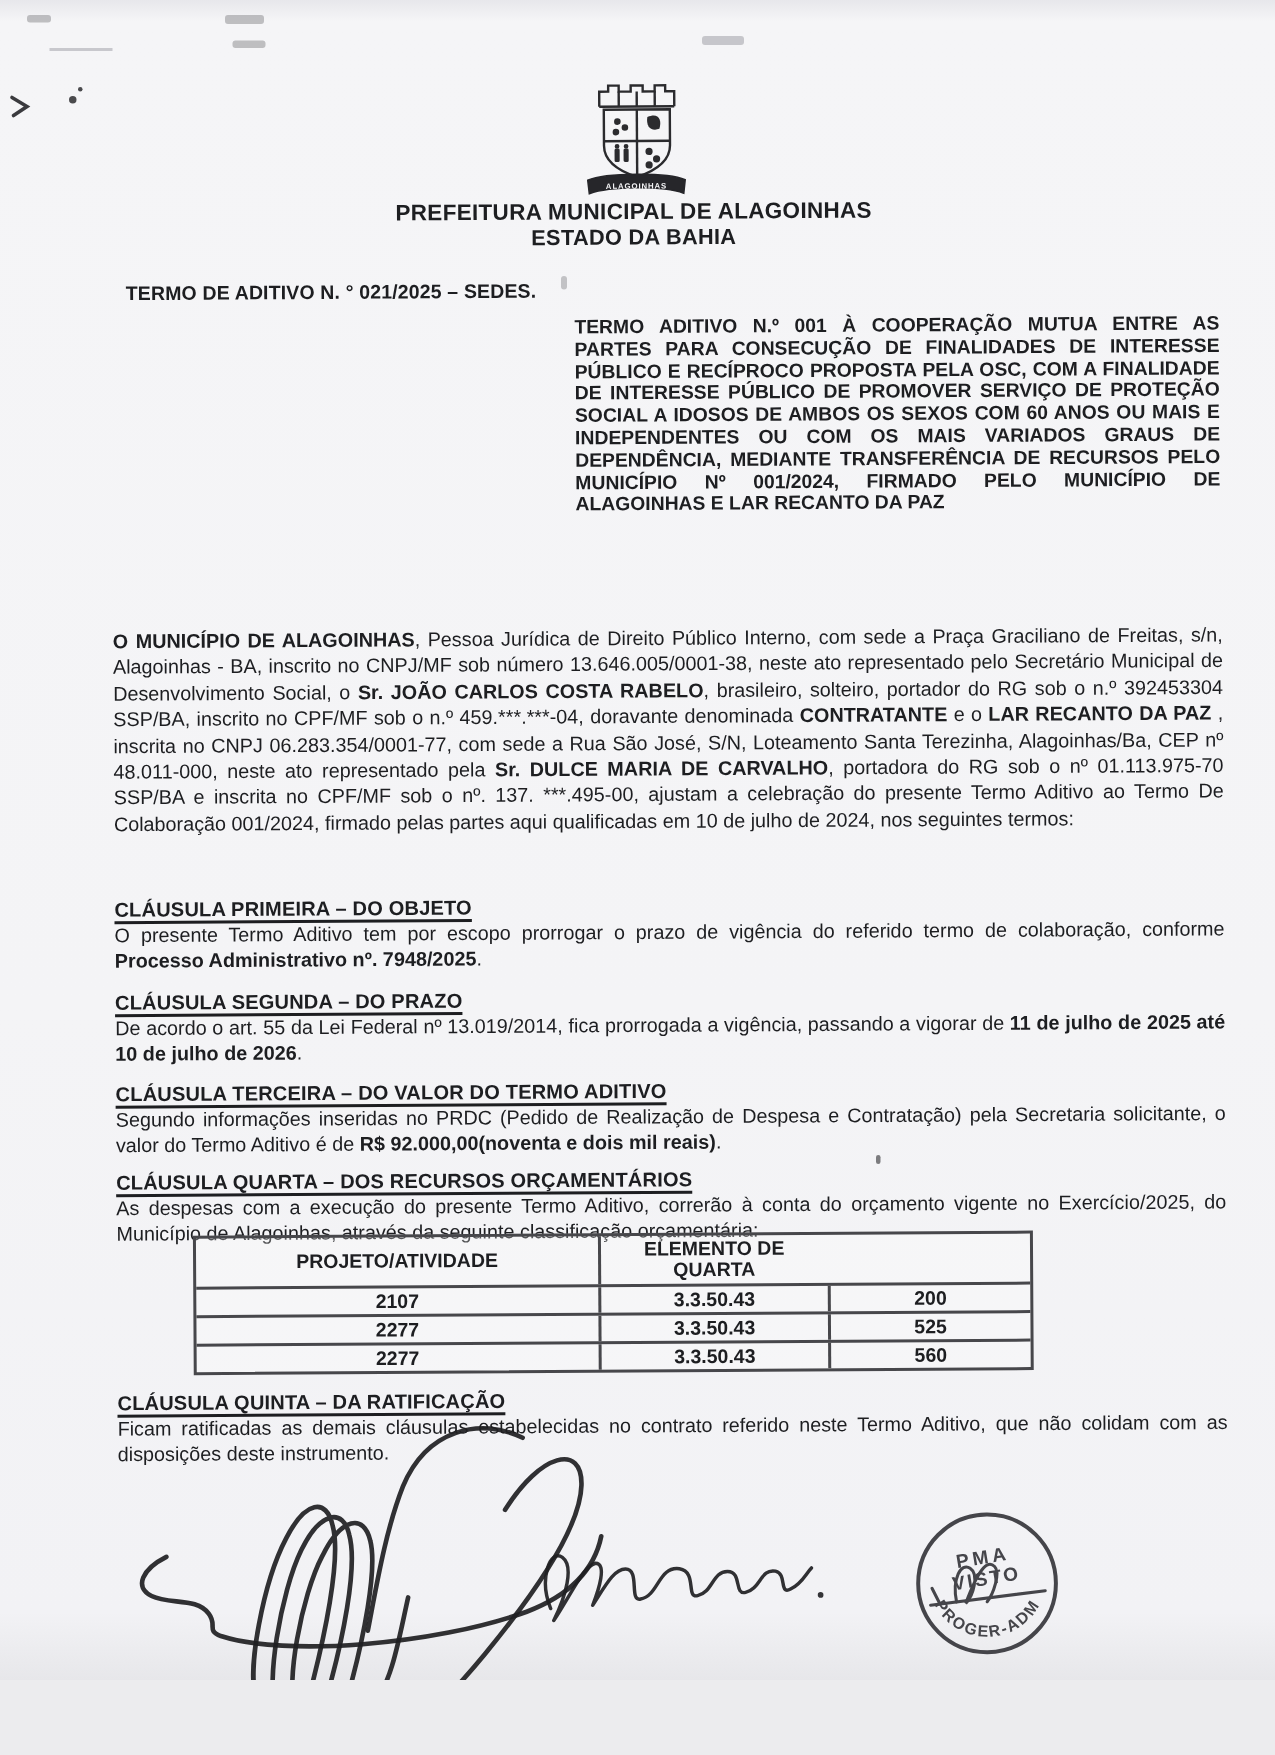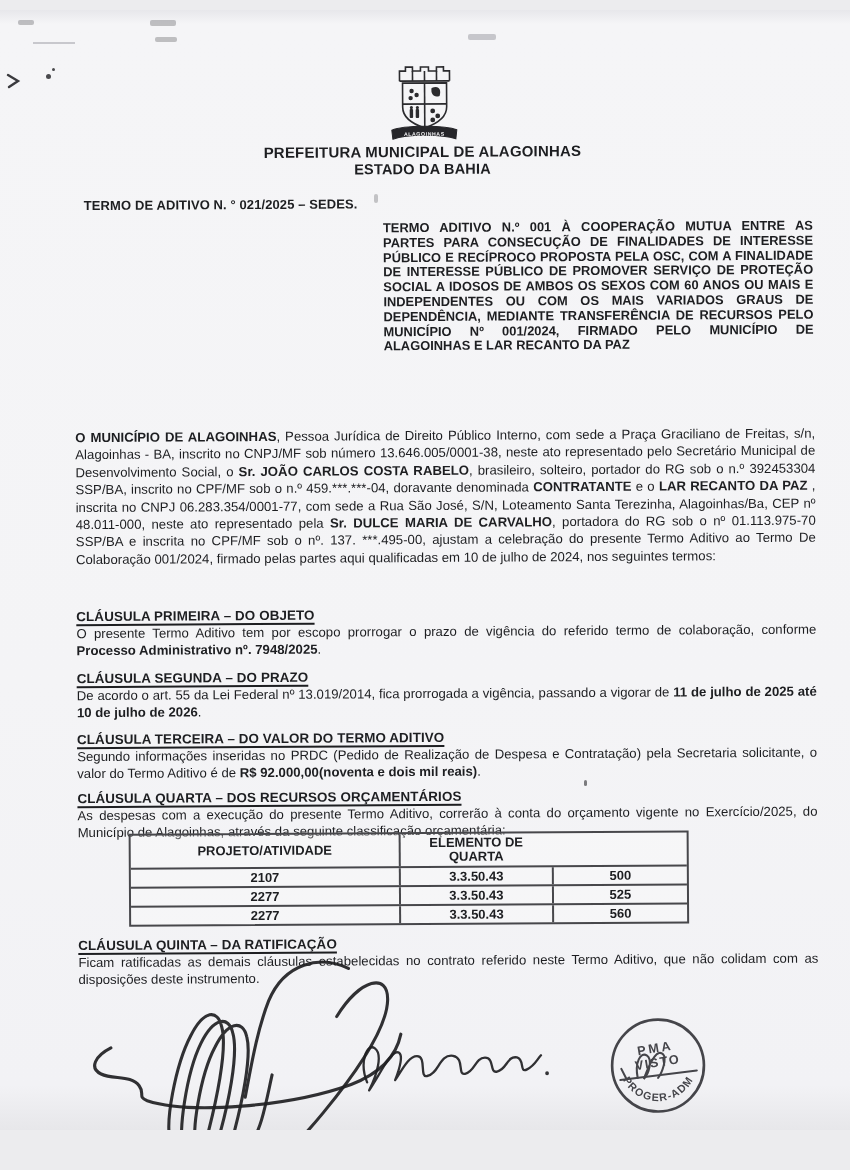--- a/index.html
+++ b/index.html
@@ -1,16 +1,16 @@
 <!DOCTYPE html>
 <html><head>
 <meta charset="utf-8">
 <style>
   html,body{margin:0;padding:0;background:#ececee;}
-  .page{position:relative;width:850px;height:1120px;margin:10px auto;overflow:hidden;
+  .page{position:relative;width:850px;height:1120px;margin:0 auto;overflow:hidden;
         background:linear-gradient(180deg,#e7e7eb 0px,#f5f5f7 14px,#f4f4f6 60%,#f2f2f5 96%,#e7e7ea 100%);
         font-family:"Liberation Sans",sans-serif;color:#1d1e21;}
   .rot{position:absolute;inset:0;transform:rotate(-0.35deg);}
   .abs{position:absolute;}
   .bold{font-weight:700;}
   .just{text-align:justify;}
   .center{text-align:center;}
   .org1{left:0;top:133px;width:100%;font-size:15px;font-weight:700;letter-spacing:.2px;}
   .org2{left:0;top:151px;width:100%;font-size:14.5px;font-weight:700;letter-spacing:.2px;}
   .docref{left:86px;top:186px;font-size:13px;font-weight:700;letter-spacing:.1px;}
@@ -110,21 +110,21 @@
     <div class="budget-table">
       <div class="trow thead">
         <div class="tcell">PROJETO/ATIVIDADE</div>
         <div class="tcell">ELEMENTO DE
 QUARTA</div>
       </div>
       <div class="tbody">
           <div class="trow">
             <div class="tcell tdata">2107</div>
             <div class="tcell tdata">3.3.50.43</div>
-            <div class="tcell tdata">500</div>
+            <div class="tcell tdata">200</div>
           </div>
           <div class="trow">
             <div class="tcell tdata">2277</div>
             <div class="tcell tdata">3.3.50.43</div>
             <div class="tcell tdata">525</div>
           </div>
           <div class="trow">
             <div class="tcell tdata">2277</div>
             <div class="tcell tdata">3.3.50.43</div>
             <div class="tcell tdata">560</div>

